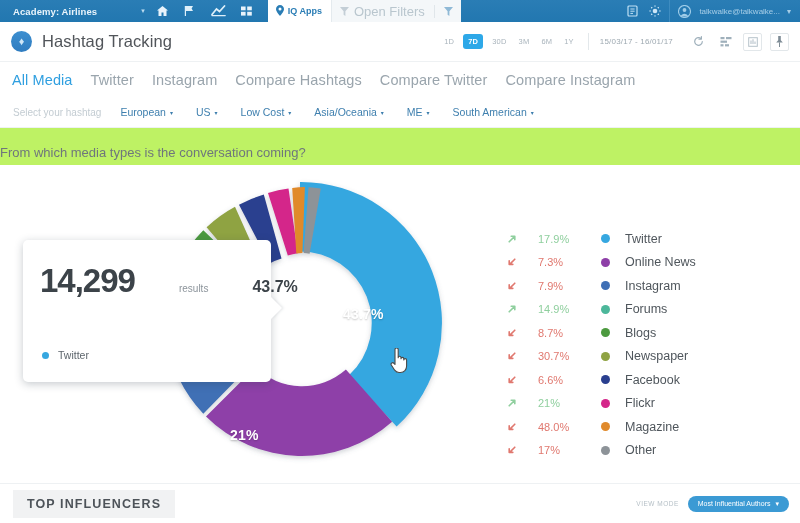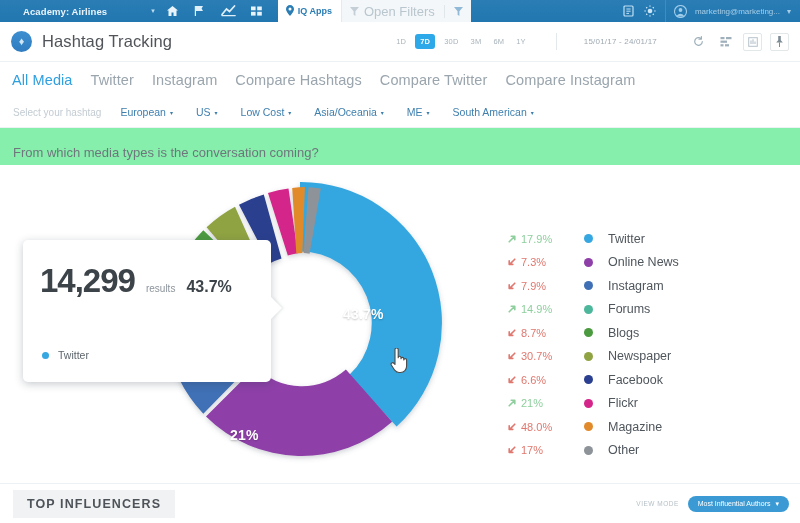--- a/index.html
+++ b/index.html
@@ -15,21 +15,21 @@
   #app { position: relative; width: 800px; height: 523px; background:#fff; }
 
   
   .topbar {
     position:absolute; left:0; top:0; width:800px; height:22px;
     background: linear-gradient(180deg,#2a7db5 0%,#2277b0 100%);
     display:flex; align-items:center;
   }
   .brand {
     color:#eaf4fb; font-size:9.5px; font-weight:bold;
-    padding-left:23px; letter-spacing:0.1px; white-space:nowrap;
+    padding-left:13px; letter-spacing:0.1px; white-space:nowrap;
   }
   .brand-caret {
     color:#bcdcf0; font-size:7px; margin-left:44px; margin-right:8px;
   }
   .navicons { display:flex; align-items:center; gap:13px; margin-left:2px; }
   .navicons svg { display:block; }
   .iqapps {
     height:22px; background:#ffffff; display:flex; align-items:center;
     padding:0 9px 0 8px; margin-left:14px; gap:4px;
   }
@@ -58,21 +58,21 @@
     background:#fff; display:flex; align-items:center; border-bottom:1px solid #eef1f3;
   }
   .title-badge {
     width:21px;height:21px;border-radius:50%;
     background:linear-gradient(180deg,#3d8fd0,#2f7cc0);
     margin-left:11px; display:flex;align-items:center;justify-content:center;
   }
   .title-badge i { color:#cfe6f7; font-size:11px; font-style:normal; line-height:1; }
   .page-title { margin-left:10px; font-size:16.5px; color:#51555a; letter-spacing:.1px; }
 
-  .range-wrap { margin-left:auto; display:flex; align-items:center; padding-right:11px; gap:16px; }
+  .range-wrap { margin-left:auto; display:flex; align-items:center; padding-right:11px; gap:0; }
   .ranges { display:flex; align-items:center; gap:6px; }
   .range-btn {
     font-size:7.5px; color:#a9b4bc; padding:2px 3px; border-radius:3px; letter-spacing:.2px;
   }
   .range-btn.active { background:#2da8e8; color:#fff; padding:3px 5px; font-weight:bold; }
   .range-div { width:1px; height:17px; background:#e3e8eb; margin:0 11px; }
   .date-text { font-size:8px; color:#9ea9b1; letter-spacing:.2px; white-space:nowrap; }
   .tool-btns { display:flex; align-items:center; gap:8px; margin-left:16px; }
   .tool-btn {
     width:19px;height:18px; border:1px solid #e2e7ea; border-radius:2px;
@@ -97,22 +97,22 @@
   .filter-hint { font-size:10px; color:#c3ccd2; margin-right:19px; white-space:nowrap; }
   .filter-item {
     font-size:10.5px; color:#3e7fae; margin-right:23px; white-space:nowrap;
     display:flex; align-items:center; gap:4px;
   }
   .filter-item .car { font-size:6px; color:#3e7fae; }
 
   
   .qbar {
     position:absolute; left:0; top:127px; width:800px; height:50px;
-    display:flex; align-items:center; padding-left:13px;
-    background:#86efac; border-top:1px solid #eef1f3; border-bottom:1px solid #eef1f3;
+    display:flex; align-items:center; 
+    background:#bef264; border-top:1px solid #eef1f3; border-bottom:1px solid #eef1f3;
   }
   .qbar-text { font-size:13px; color:#6f767c; }
 
   
   .panel { position:absolute; left:0; top:165px; width:800px; height:318px; background:#fff; }
 
   .donut-wrap { position:absolute; left:145px; top:8px; width:310px; height:300px; }
   .donut-label {
     position:absolute; color:#fff; font-size:14px; font-weight:bold;
     text-shadow:0 1px 2px rgba(0,0,0,.22); letter-spacing:.2px;
@@ -129,35 +129,35 @@
     box-shadow:0 2px 9px rgba(40,55,70,.27);
     z-index:6;
   }
   .tooltip:after {
     content:''; position:absolute; right:-11px; top:57px;
     width:0;height:0;
     border-top:11px solid transparent; border-bottom:11px solid transparent;
     border-left:11px solid #fff;
     filter: drop-shadow(2px 0 1px rgba(40,55,70,.10));
   }
-  .tt-row1 { display:flex; align-items:baseline; padding:22px 0 0 17px; }
+  .tt-row1 { display:flex; align-items:baseline; padding:22px 0 0 17px;gap:33px; }
   .tt-big { font-size:33px; color:#3c4349; font-weight:bold; letter-spacing:-1px; }
   .tt-results { font-size:10px; color:#8c949b; margin-left:11px; }
   .tt-pct { font-size:16px; color:#3c4349; font-weight:bold; margin-left:11px; }
   .tt-delta { display:flex; align-items:center; gap:5px; padding:7px 0 0 18px; }
   .tt-delta-val { font-size:11px; color:#8fcf9e; }
   .tt-foot { display:flex; align-items:center; gap:9px; position:absolute; left:19px; bottom:21px; }
   .tt-dot { width:7px;height:7px;border-radius:50%; background:#36a7e0; }
   .tt-foot-label { font-size:10.5px; color:#5d656c; }
 
   
   .legend { position:absolute; left:505px; top:62px; }
   .leg-row { display:flex; align-items:center; height:23.5px; }
   .leg-arrow { width:13px; display:flex; align-items:center; justify-content:center; }
-  .leg-pct { font-size:11px; width:46px; margin-left:3px; }
+  .leg-pct { font-size:11px; width:46px; margin-left:20px; }
   .leg-pct.up { color:#8fcf9e; }
   .leg-pct.down { color:#e0786f; }
   .leg-dot { width:9px; height:9px; border-radius:50%; margin-left:17px; }
   .leg-name { font-size:12.5px; color:#4f565c; margin-left:15px; white-space:nowrap; }
 
   
   .bottombar {
     position:absolute; left:0; top:483px; width:800px; height:40px;
     background:#fff; border-top:1px solid #eef1f3; display:flex; align-items:center;
   }
@@ -248,42 +248,42 @@
           </svg>
       </span>
       <span class="topbar-sep"></span>
       <span class="topbar-icon-box">
         <svg width="13" height="13" viewBox="0 0 13 13">
             <circle cx="6.5" cy="6.5" r="6" stroke="#9fcde9" stroke-width="1.1" fill="none"></circle>
             <circle cx="6.5" cy="5" r="1.9" fill="#9fcde9"></circle>
             <path d="M2.7 11.4a4 4 0 017.6 0" fill="#9fcde9"></path>
           </svg>
       </span>
-      <span class="user-name blur">marketing@marketing...</span>
+      <span class="user-name blur">talkwalke@talkwalke...</span>
       <span class="user-name" style="max-width:8px">▾</span>
     </div>
   </div>
 
   <div class="titlerow">
     <span class="title-badge">
       <i>♦</i>
     </span>
     <span class="page-title">Hashtag Tracking</span>
 
     <div class="range-wrap">
       <div class="ranges">
         <span class="range-btn blur">1D</span>
         <span class="range-btn active">7D</span>
         <span class="range-btn blur">30D</span>
         <span class="range-btn blur">3M</span>
         <span class="range-btn blur">6M</span>
         <span class="range-btn blur">1Y</span>
       </div>
       <span class="range-div"></span>
-      <span class="date-text blur">15/01/17 - 24/01/17</span>
+      <span class="date-text blur">15/03/17 - 16/01/17</span>
 
       <div class="tool-btns">
         <span class="tool-btn noborder">
           <svg width="11" height="11" viewBox="0 0 11 11">
               <path d="M9.3 5.5a3.8 3.8 0 11-1.2-2.8" stroke="#9fb0bb" stroke-width="1.2" fill="none" stroke-linecap="round"></path>
               <path d="M8.4 0.6v2.5H5.9" stroke="#9fb0bb" stroke-width="1.2" fill="none" stroke-linecap="round" stroke-linejoin="round"></path>
             </svg>
         </span>
         <span class="tool-btn noborder">
           <svg width="12" height="11" viewBox="0 0 12 11">

